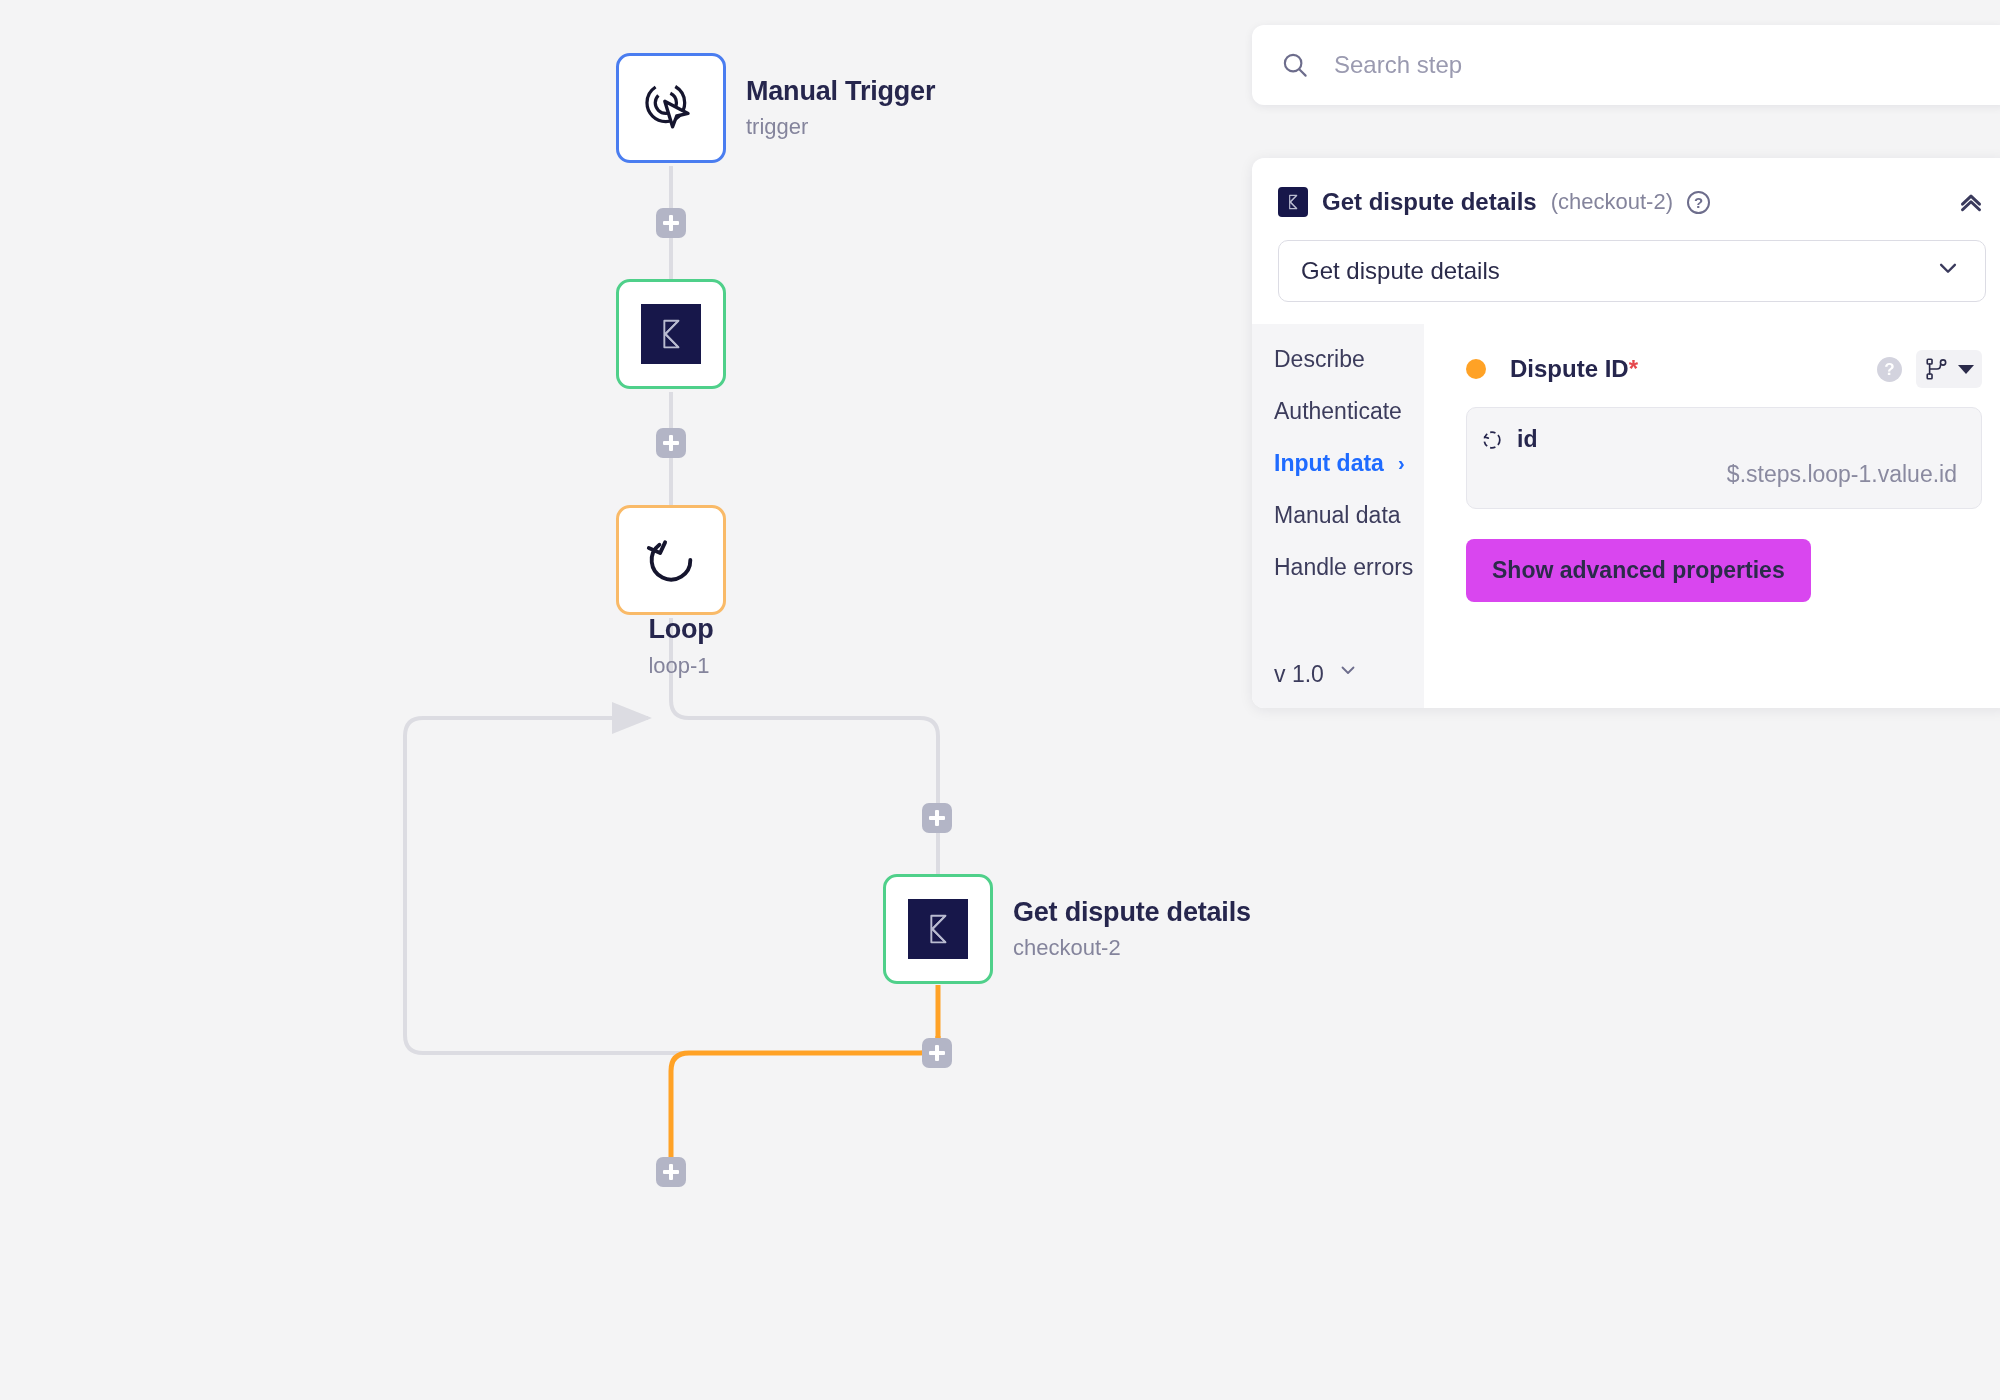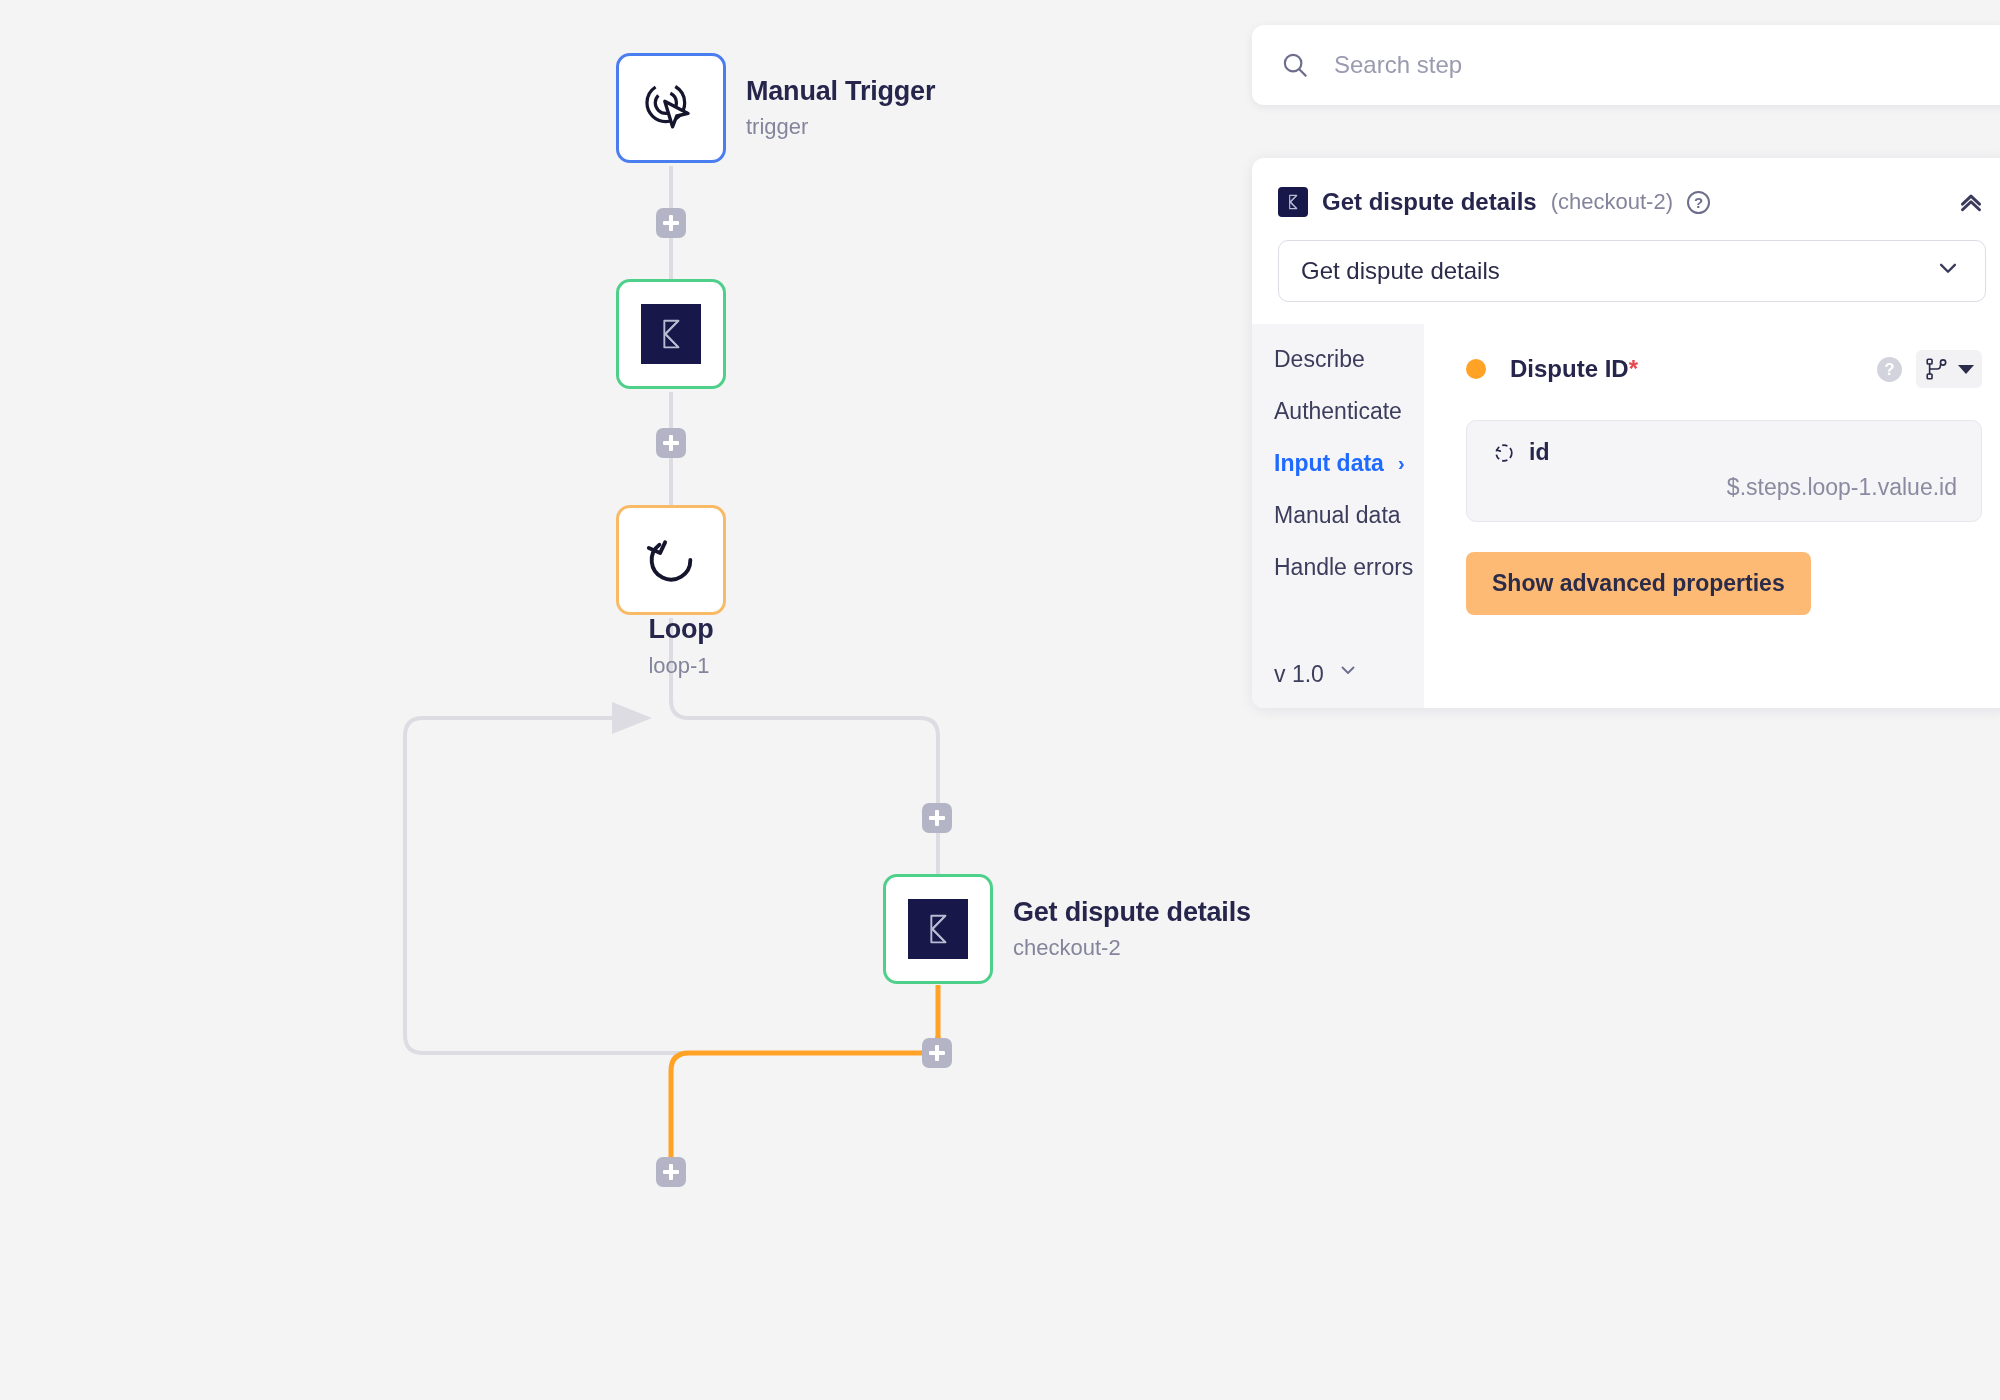--- a/index.html
+++ b/index.html
@@ -135,31 +135,31 @@
     background: #f2f2f5; border-radius: 6px;
     padding: 6px 8px; display: flex; align-items: center; gap: 8px; cursor: pointer;
   }
   .caret-down {
     width: 0; height: 0;
     border-left: 8px solid transparent; border-right: 8px solid transparent;
     border-top: 9px solid #2b2b4a;
   }
 
   #value-box {
-    margin-top: 32px;
+    margin-top: 19px;
     background: #f5f5f7; border: 1.5px solid #e6e6ec; border-radius: 10px;
-    padding: 18px 24px 20px 24px; cursor: text;
+    padding: 18px 24px 20px 12px; cursor: text;
   }
   .val-top { display: flex; align-items: center; gap: 12px; }
   .val-key { font-size: 23px; font-weight: 700; color: #26264d; }
   .val-path { font-size: 23px; color: #8a8aa0; margin-top: 8px; text-align: right; }
 
   #adv-btn {
     margin-top: 30px; display: inline-block;
-    background: #fdba74; border: 0; border-radius: 8px;
+    background: #d946ef; border: 0; border-radius: 8px;
     padding: 18px 26px;
     font-family: "Liberation Sans", sans-serif;
     font-size: 23px; font-weight: 700; color: #2b2b4a;
     cursor: pointer;
   }
 </style>
 </head>
 <body>
 
 <div id="root">

